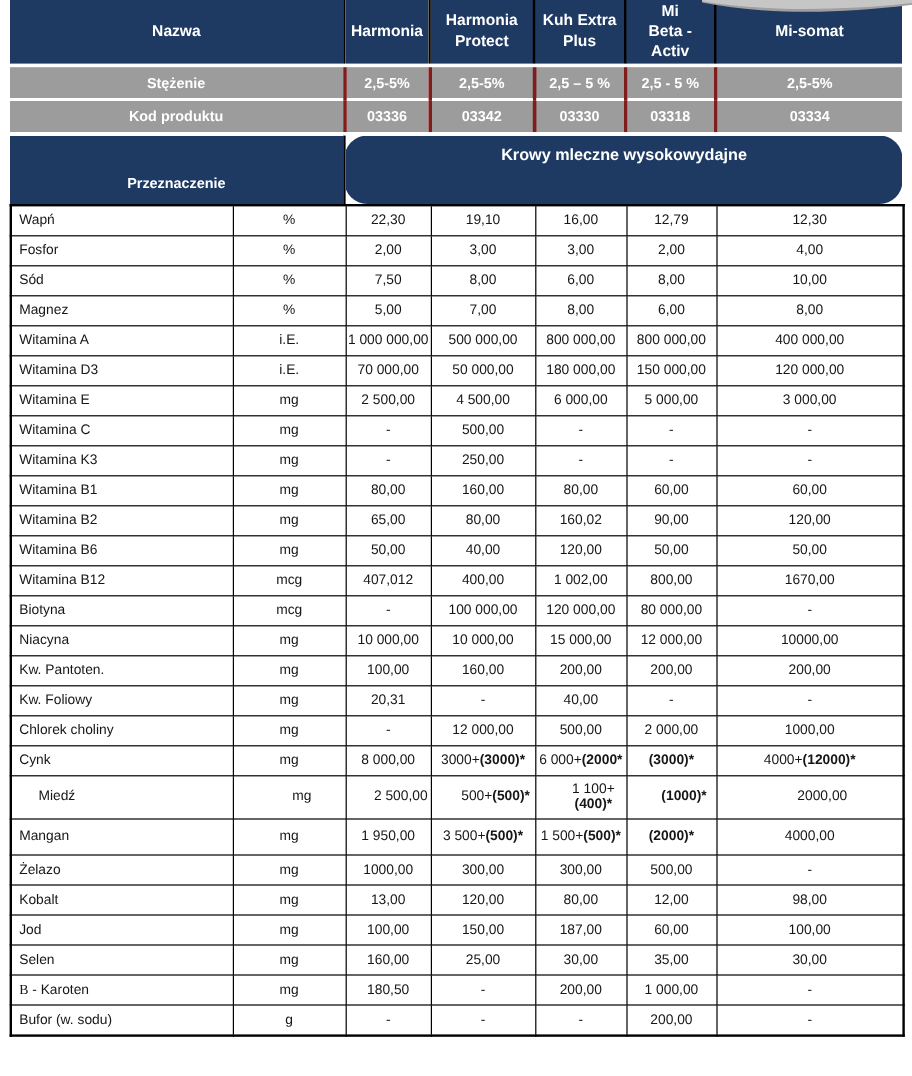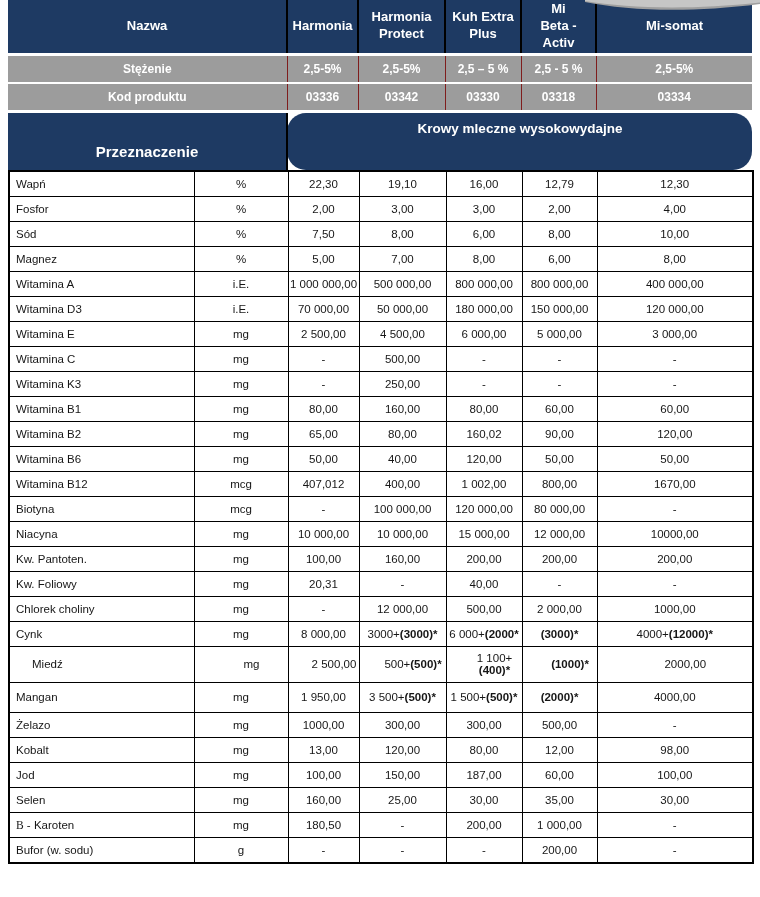--- a/index.html
+++ b/index.html
@@ -20,28 +20,28 @@
     background:#1e3a63;color:#fff;font-weight:bold;font-size:13px;
     text-align:center;vertical-align:middle;height:46px;line-height:1.3;
     border-left:2px solid #000;white-space:pre-line;
   }
   .header-table td:first-child{border-left:none;}
 
   
   .gray-table td{
     background:#9c9c9c;color:#fff;font-weight:bold;font-size:12px;
     text-align:center;vertical-align:middle;height:24px;
-    border-left:1px solid #7f1d1d;
+    border-left:3px solid #7f1d1d;
   }
   .gray-table td:first-child{border-left:none;margin-left:36px;}
   .gray-table tr:first-child td{border-bottom:2px solid #fff;}
 
   
   .purpose-table td{
-    background:#1e3a63;color:#fff;font-weight:bold;font-size:15px;
+    background:#1e3a63;color:#fff;font-weight:bold;font-size:12px;
     text-align:center;height:46px;
   }
   .purpose-table td.purpose-label{vertical-align:bottom;padding-bottom:10px;}
   .purpose-table td.purpose-value{border-left:2px solid #000;vertical-align:top;padding-top:8px;font-size:13.5px;border-radius:19px;}
 
   
   .body-table{border:2px solid #000;}
   .body-table td{
     border:1px solid #000;background:#fff;color:#161616;
     font-size:11.5px;text-align:center;vertical-align:middle;height:22px;

